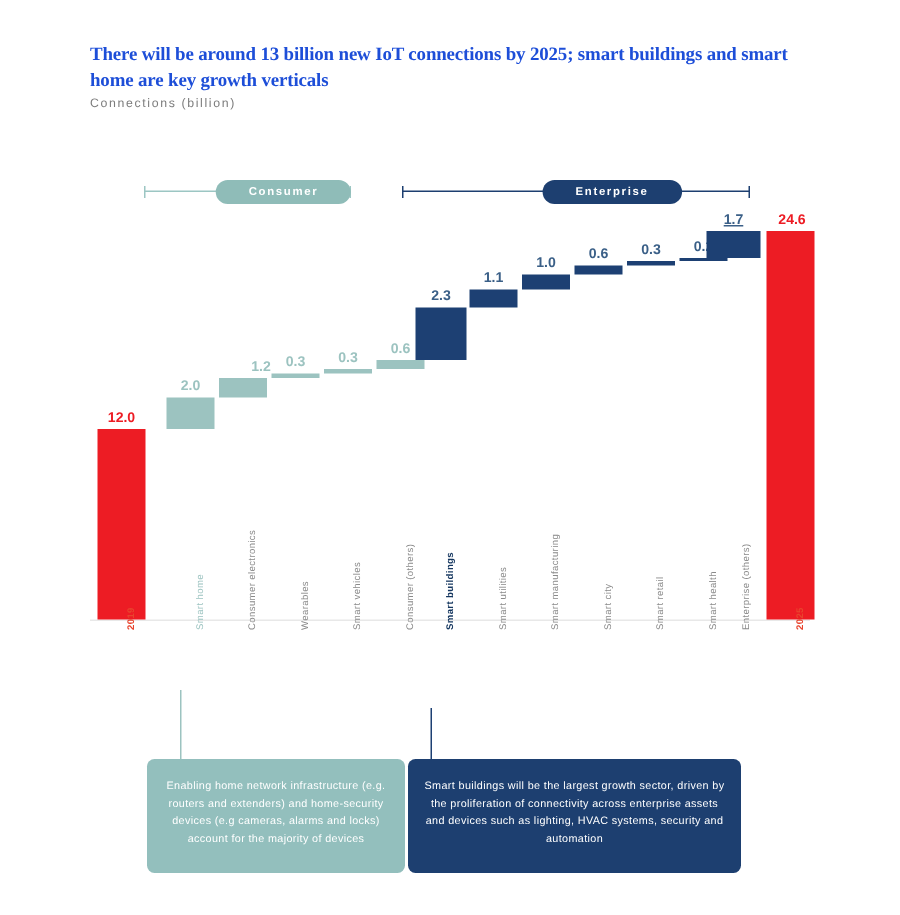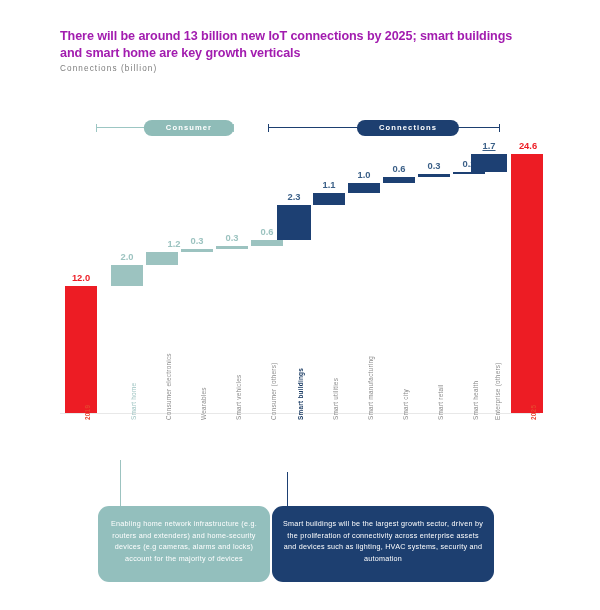--- a/index.html
+++ b/index.html
@@ -29,21 +29,21 @@
   }
   .src{
     position:absolute;right:50px;top:5px;
     font-size:6.5px;color:#555;letter-spacing:.2px;
   }
 
   
   .title{
     position:absolute;left:60px;top:28px;width:470px;
     font-size:12.6px;font-weight:bold;line-height:1.33;
-    color:#a21caf;letter-spacing:-.1px;
+    color:#1d4ed8;letter-spacing:-.1px;font-family:Liberation Serif, serif;
   }
   .subtitle{
     position:absolute;left:60px;top:64px;
     font-size:8.2px;color:#7c7c7c;letter-spacing:1.1px;
   }
 
   
   .plot{position:absolute;left:0;top:0;width:600px;height:610px;}
 
   
@@ -100,21 +100,21 @@
   .xlab.navy{color:#14365f;font-weight:bold;}
   .xlab.red{color:#e8442e;font-weight:bold;}
 
   
   .conn{position:absolute;width:1.3px;}
   .conn.teal{background:#9cc3c0;}
   .conn.navy{background:#1d4073;}
 
   
   .callout{
-    position:absolute;border-radius:11px;
+    position:absolute;border-radius:5px;
     color:#ffffff;text-align:center;
     font-size:7.2px;line-height:1.62;
     padding:12px 10px;box-sizing:border-box;
     letter-spacing:.25px;
   }
   .callout.teal{background:#93bfbd;}
   .callout.navy{background:#1d3f70;}
 </style>
 </head>
 <body>
@@ -131,21 +131,21 @@
       <div class="bline"></div>
       <div class="tick l"></div>
       <div class="tick r"></div>
       <div class="pill">Consumer</div>
     </div>
 
     <div class="bracket enterprise" style="left:268px;top:120px;width:232px;">
       <div class="bline"></div>
       <div class="tick l"></div>
       <div class="tick r"></div>
-      <div class="pill">Connections</div>
+      <div class="pill">Enterprise</div>
     </div>
 
     <div class="baseline"></div>
 
     <div class="bar red" style="left:65px;top:286px;width:32px;height:127px;"></div>
     <div class="vlabel red" style="left:63px;top:272px;width:36px;">12.0</div>
 
     <div class="bar teal" style="left:111px;top:265px;width:32px;height:21px;"></div>
     <div class="vlabel teal" style="left:109px;top:251px;width:36px;">2.0</div>
 

